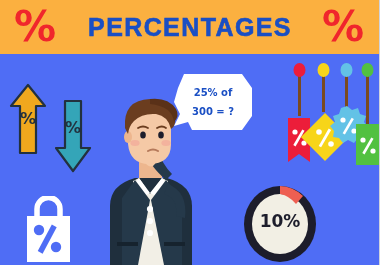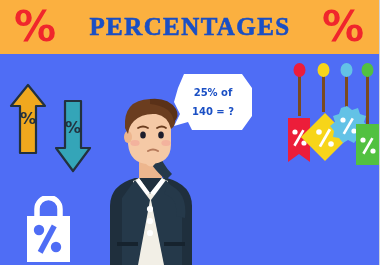--- a/index.html
+++ b/index.html
@@ -30,21 +30,21 @@
     position: absolute;
     left: 0; top: 0;
     width: 380px;
     height: 54px;
     line-height: 54px;
     text-align: center;
     color: #1a4fc4;
     font-size: 25px;
     font-weight: bold;
     letter-spacing: 1.4px;
-    font-family: Liberation Serif, serif;
+    font-family: Liberation Sans, sans-serif;
     -webkit-text-stroke: 0.6px #1a4fc4;
     z-index: 7;
     border-radius: 18px;
   }
   .hdr-pct {
     position: absolute;
     top: 3px;
     color: #f0262c;
     font-size: 42px;
     font-weight: bold;
@@ -251,21 +251,21 @@
       <path d="M56 63 Q61 60 66 63" stroke="#b5795a" stroke-width="2" fill="none" stroke-linecap="round"></path>
     </svg>
   </div>
 
   <div class="bubble">
     <svg width="82" height="60" viewBox="0 0 82 60">
       <path d="M12 2 L70 2 L80 16 L80 44 L70 58 L20 58 L16 50 L2 54 L8 42 L2 30 L6 16 Z" fill="#ffffff"></path>
     </svg>
     <div class="bubble-text">
       <span>25% of</span>
-      <span>140 = ?</span>
+      <span>300 = ?</span>
     </div>
   </div>
 
   <div class="tags">
     <svg width="94" height="103" viewBox="0 0 94 103">
 
       <rect x="12" y="10" width="3" height="44" fill="#7a4a20"></rect>
       <rect x="36" y="10" width="3" height="40" fill="#7a4a20"></rect>
       <rect x="59" y="10" width="3" height="36" fill="#7a4a20"></rect>
       <rect x="80" y="10" width="3" height="52" fill="#7a4a20"></rect>
@@ -306,15 +306,23 @@
         <rect x="70" y="62" width="24" height="41" fill="#52c141"></rect>
         <g fill="#ffffff">
           <circle cx="77" cy="78" r="2.6"></circle>
           <circle cx="87" cy="89" r="2.6"></circle>
           <rect x="80.6" y="75" width="2.6" height="18" transform="rotate(30 82 84)"></rect>
         </g>
       </g>
     </svg>
   </div>
 
+  <div class="donut">
+    <svg width="78" height="82" viewBox="0 0 78 82">
+      <ellipse cx="39" cy="41" rx="36" ry="38" fill="#1d1d2b"></ellipse>
+      <ellipse cx="39" cy="41" rx="28" ry="30" fill="#f2efe4"></ellipse>
+      <path d="M39 3 A36 38 0 0 1 62 13 L55 21 A28 30 0 0 0 39 11 Z" fill="#ee5f52"></path>
+    </svg>
+    <div class="donut-label">10%</div>
+  </div>
 
   <div class="edge-line"></div>
 </div>
 
 </body></html>

